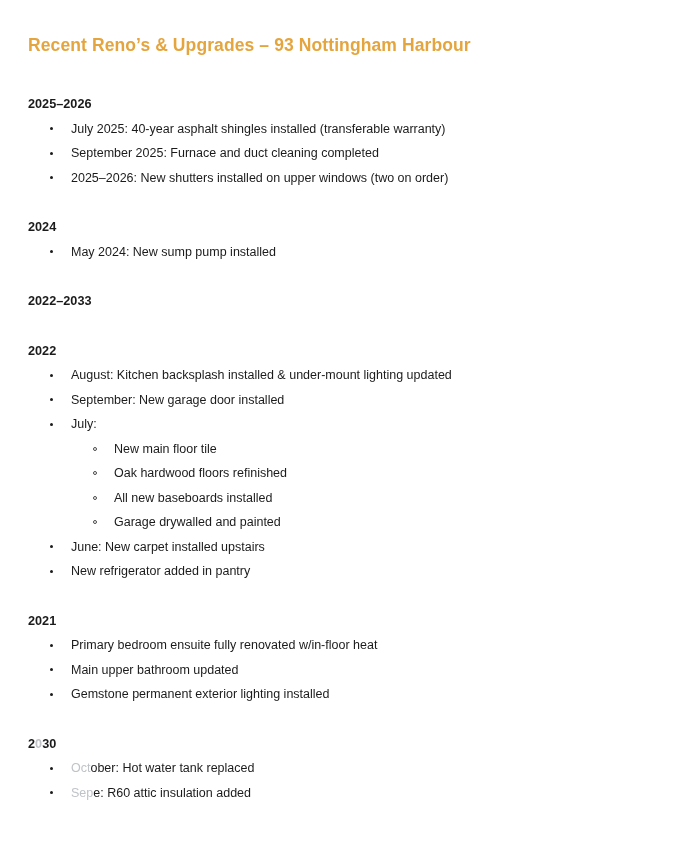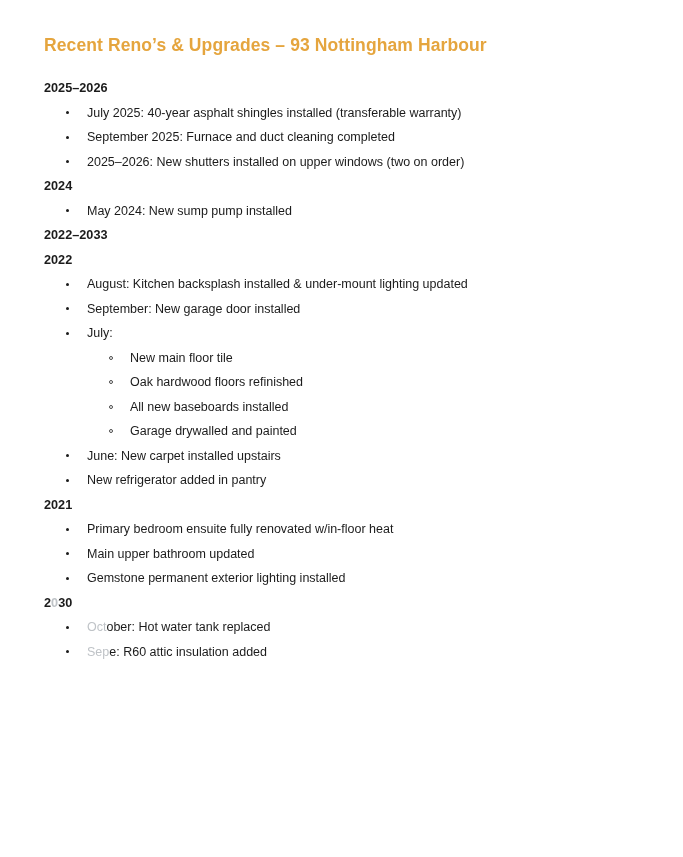--- a/index.html
+++ b/index.html
@@ -4,31 +4,31 @@
 <style>
   * { margin: 0; padding: 0; box-sizing: border-box; }
   html, body {
     width: 683px; height: 857px;
     background: #ffffff;
     font-family: "Liberation Sans", sans-serif;
     color: #1b1b1b;
     overflow: hidden;
   }
   .doc {
-    padding: 34px 36px 0 44px;
+    padding: 34px 36px 0 28px;
   }
   .doc-title {
     font-size: 17.5px;
     line-height: 22px;
     font-weight: 700;
     color: #e5a53e;
     letter-spacing: 0.1px;
   }
-  .section { }
-  .section.first { margin-top: 20px; }
+  .section { margin-top: 25px; }
+  .section.first { margin-top: 36px; }
   .row {
     height: 24.5px;
     display: flex;
     align-items: center;
     font-size: 12.5px;
   }
   .heading-row {
     font-weight: 700;
     font-size: 12.7px;
   }

